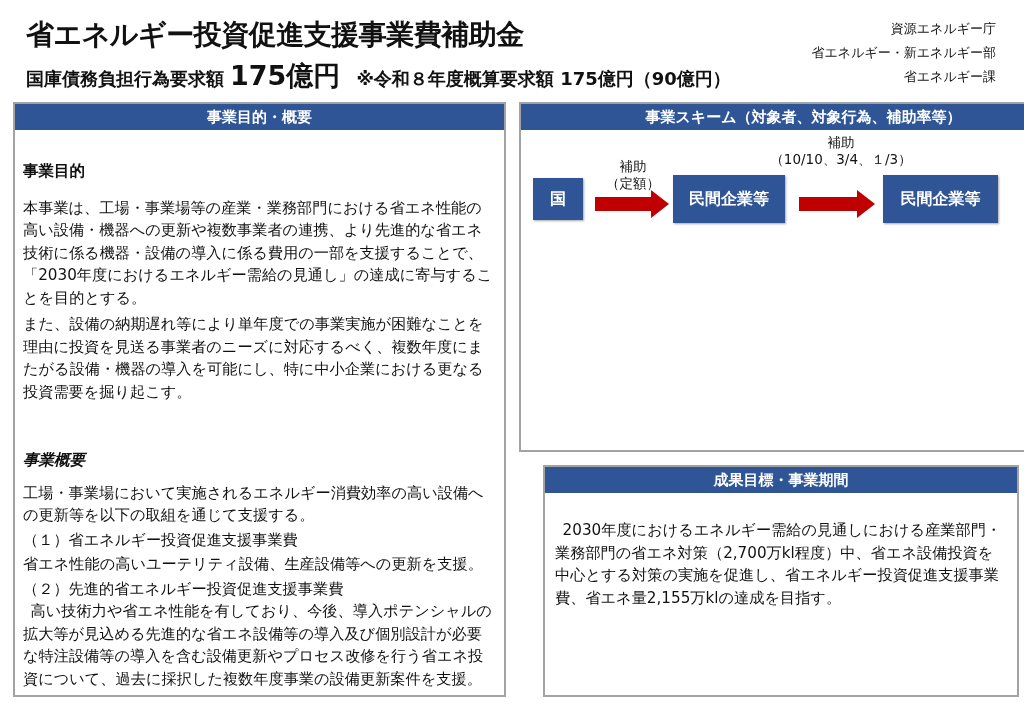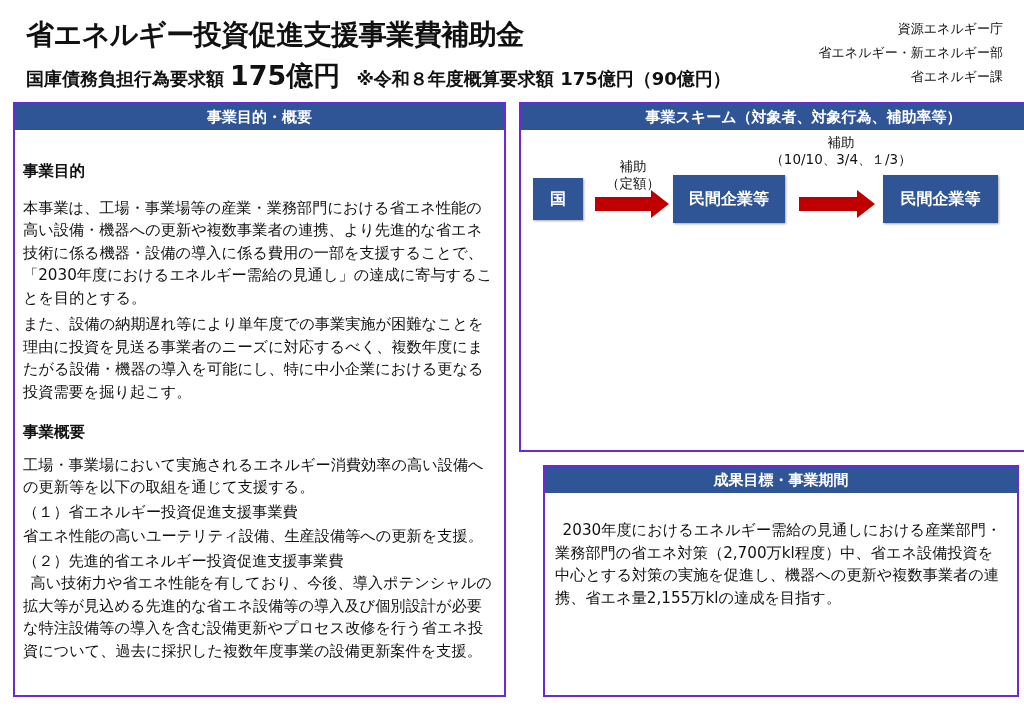--- a/index.html
+++ b/index.html
@@ -4,22 +4,22 @@
 <style>
   html, body { margin:0; padding:0; background:#fff; }
   body { width:1024px; height:709px; position:relative; overflow:hidden;
          font-family:"DejaVu Sans","Liberation Sans",sans-serif; color:#111; }
   .abs { position:absolute; }
   .title { left:26px; top:16px; font-size:28px; font-weight:bold; letter-spacing:-0.5px; white-space:nowrap; }
   .subrow { left:26px; top:58px; white-space:nowrap; font-weight:bold; }
   .subrow .lbl { font-size:18px; }
   .subrow .amt { font-size:27px; margin-left:6px; }
   .subrow .note { font-size:18px; margin-left:16px; }
-  .org { right:21px; font-size:13px; white-space:nowrap; }
-  .box { position:absolute; border:2px solid #6d28d9; box-sizing:border-box; background:#fff; }
+  .org { right:28px; font-size:13px; white-space:nowrap; }
+  .box { position:absolute; border:2px solid #a3a3a3; box-sizing:border-box; background:#fff; }
   .hdr { background:#2f5597; color:#fff; font-weight:bold; font-size:15px; text-align:center;
          height:26px; line-height:26px; white-space:nowrap; }
   .body-text { font-size:15.2px; line-height:22.5px; padding:0 8px; }
   .h3 { font-weight:bold; font-size:15.5px; }
   .p { margin:0; }
   .node { position:absolute; background:#2f5597; color:#fff; font-weight:bold; font-size:16px;
           display:flex; align-items:center; justify-content:center; box-shadow:1px 1px 2px rgba(0,0,0,0.35); }
   .arrow { position:absolute; }
   .arrow .shaft { position:absolute; left:0; background:#c00000; }
   .arrow .head { position:absolute; width:0; height:0; border-style:solid;
@@ -37,21 +37,21 @@
 <div class="abs org" style="top:20px;">資源エネルギー庁</div>
 <div class="abs org" style="top:44px;">省エネルギー・新エネルギー部</div>
 <div class="abs org" style="top:68px;">省エネルギー課</div>
 
 <div class="box" style="left:13px; top:102px; width:493px; height:595px;">
   <div class="hdr">事業目的・概要</div>
   <div class="body-text" style="padding-top:30px;">
     <div class="h3">事業目的</div>
     <p class="p" style="margin-top:14px;">本事業は、工場・事業場等の産業・業務部門における省エネ性能の高い設備・機器への更新や複数事業者の連携、より先進的な省エネ技術に係る機器・設備の導入に係る費用の一部を支援することで、「2030年度におけるエネルギー需給の見通し」の達成に寄与することを目的とする。</p>
     <p class="p" style="margin-top:4px;">また、設備の納期遅れ等により単年度での事業実施が困難なことを理由に投資を見送る事業者のニーズに対応するべく、複数年度にまたがる設備・機器の導入を可能にし、特に中小企業における更なる投資需要を掘り起こす。</p>
-    <div class="h3" style="margin-top:18px;">事業概要</div>
+    <div class="h3" style="margin-top:46px;font-style:italic;">事業概要</div>
     <p class="p" style="margin-top:10px;">工場・事業場において実施されるエネルギー消費効率の高い設備への更新等を以下の取組を通じて支援する。</p>
     <div style="margin-top:2px;">（１）省エネルギー投資促進支援事業費</div>
     <div style="margin-top:2px; white-space:nowrap;">省エネ性能の高いユーテリティ設備、生産設備等への更新を支援。</div>
     <div style="margin-top:2px;">（２）先進的省エネルギー投資促進支援事業費</div>
     <p class="p" style="text-indent:0.5em;">高い技術力や省エネ性能を有しており、今後、導入ポテンシャルの拡大等が見込める先進的な省エネ設備等の導入及び個別設計が必要な特注設備等の導入を含む設備更新やプロセス改修を行う省エネ投資について、過去に採択した複数年度事業の設備更新案件を支援。</p>
   </div>
 </div>
 
 <div class="box" style="left:519px; top:102px; width:569px; height:350px;">
   <div class="hdr">事業スキーム（対象者、対象行為、補助率等）</div>
@@ -77,14 +77,14 @@
     <div class="shaft" style="top:7px; width:60px; height:14px;"></div>
     <div class="head" style="left:58px; top:0; border-width:14px 0 14px 18px;"></div>
   </div>
 
   <div class="node" style="left:362px; top:71px; width:115px; height:48px;">民間企業等</div>
 
 </div>
 
 <div class="box" style="left:519px; top:465px; width:476px; height:232px;margin-left:24px;">
   <div class="hdr">成果目標・事業期間</div>
-  <p class="p body-text" style="margin-top:26px; padding:0 10px; text-indent:0.5em;">2030年度におけるエネルギー需給の見通しにおける産業部門・業務部門の省エネ対策（2,700万kl程度）中、省エネ設備投資を中心とする対策の実施を促進し、機器への更新や複数事業者の連携、省エネ量2,155万klの達成を目指す。</p>
+  <p class="p body-text" style="margin-top:26px; padding:0 10px; text-indent:0.5em;">2030年度におけるエネルギー需給の見通しにおける産業部門・業務部門の省エネ対策（2,700万kl程度）中、省エネ設備投資を中心とする対策の実施を促進し、省エネルギー投資促進支援事業費、省エネ量2,155万klの達成を目指す。</p>
 </div>
 
 </body></html>

